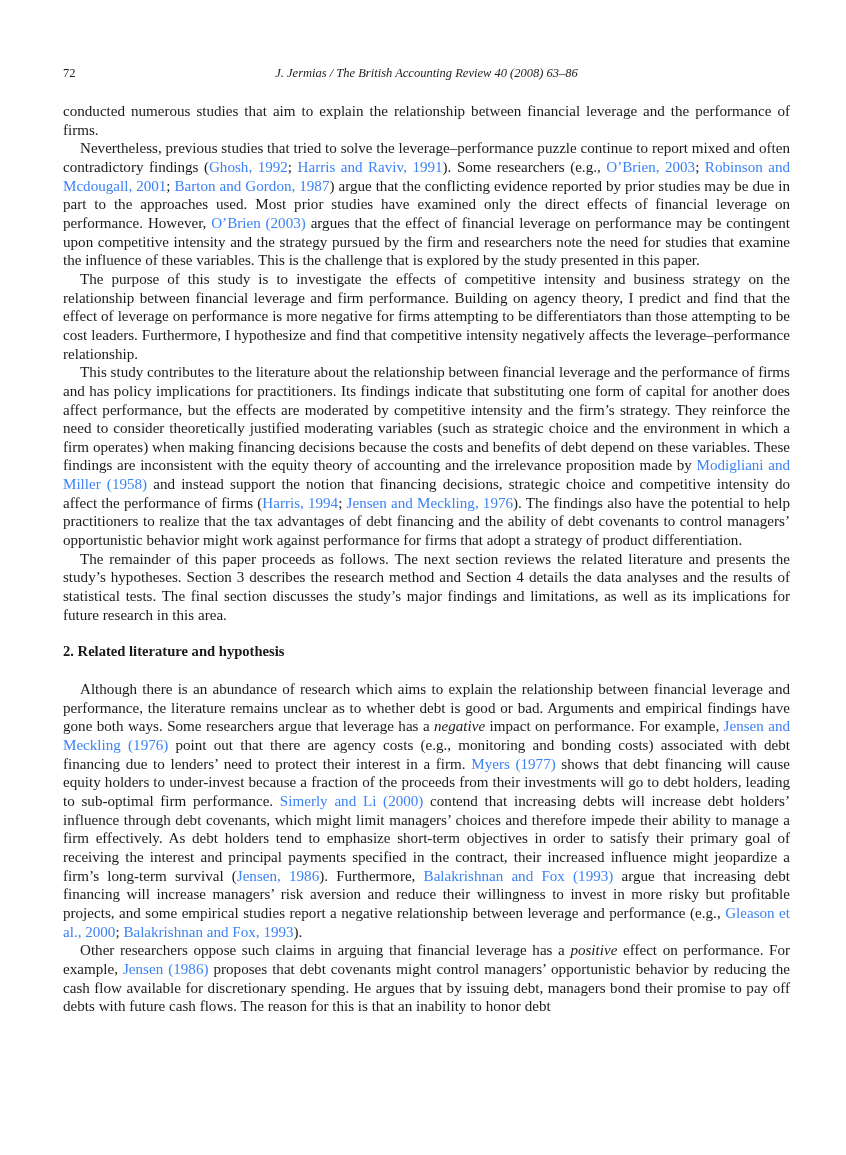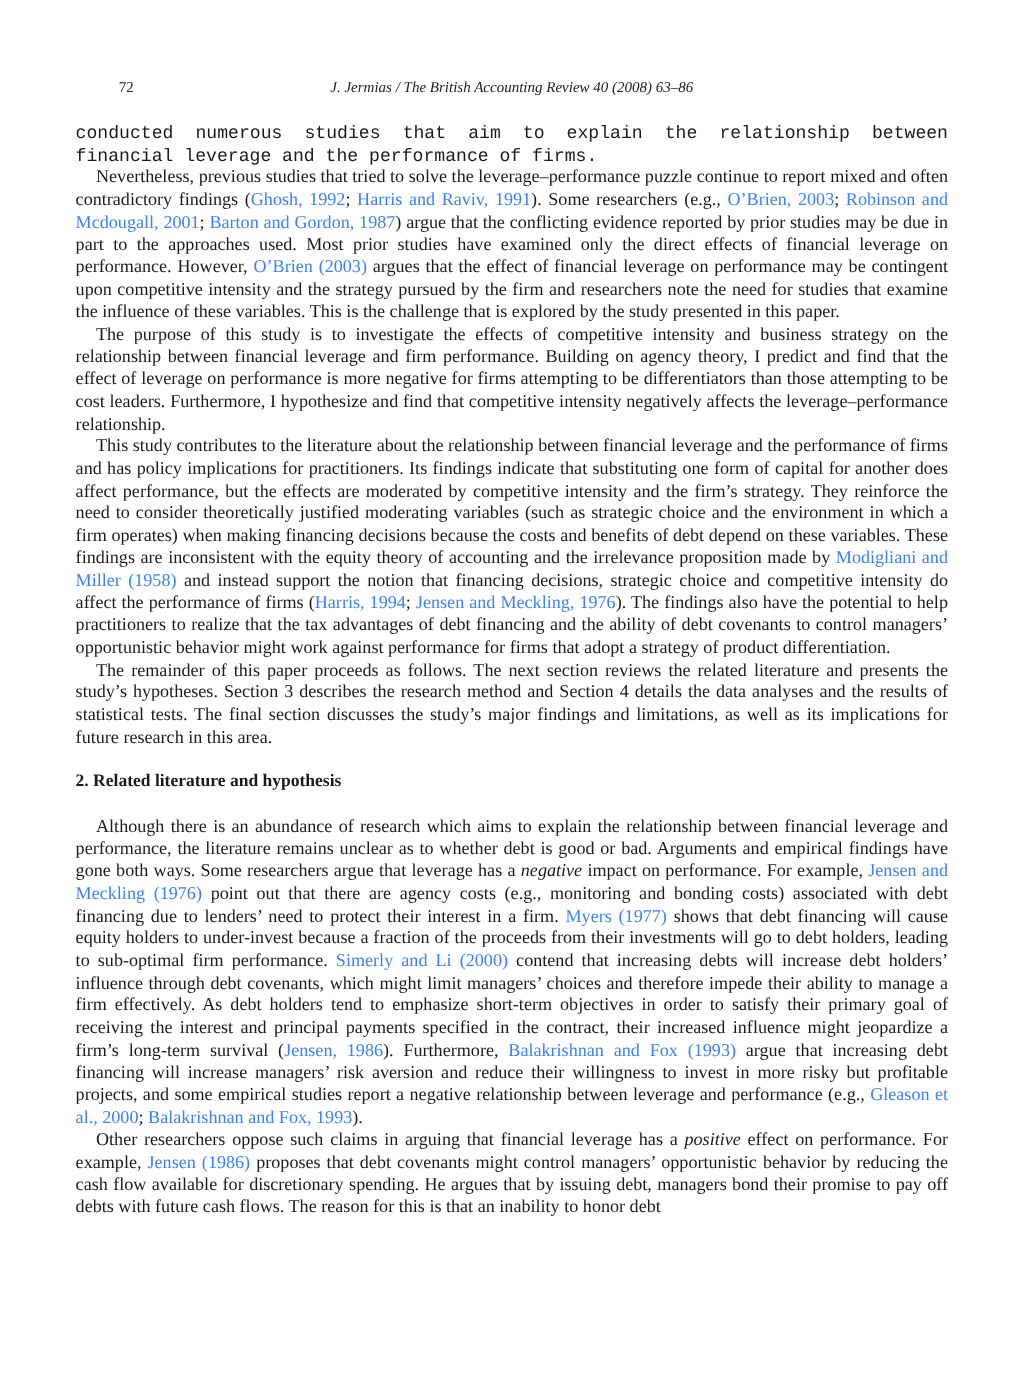--- a/index.html
+++ b/index.html
@@ -6,28 +6,28 @@
   body { width: 846px; height: 1155px; position: relative; overflow: hidden; }
   .page {
     position: absolute; left: 63px; top: 0; width: 727px;
     font-family: "Liberation Serif", "DejaVu Serif", serif;
     color: #1a1a1a;
   }
   .running-head {
     position: absolute; top: 66px; left: 0; width: 727px;
     font-size: 12.5px; font-style: italic; color: #222;
   }
-  .running-head .pno { position: absolute; left: 0; font-style: normal; margin-left: 36px; }
+  .running-head .pno { position: absolute; left: 0; font-style: normal; }
   .running-head .journal { display: block; text-align: center; }
   .body-text { position: absolute; top: 102px; left: 0; width: 727px; }
   p {
     margin: 0; font-size: 15.1px; line-height: 18.65px;
     text-align: justify; text-indent: 17px; hyphens: none;
   }
-  p.noindent { text-indent: 0; font-family: Liberation Mono, monospace; }
+  p.noindent { text-indent: 0; }
   .cite { color: #3b82f6; }
   em { font-style: italic; }
   h2 {
     margin: 18px 0 19px 0; font-size: 14.6px; font-weight: bold; line-height: 18.65px;
   }
 </style>
 </head>
 <body>
 
 <div class="page">

